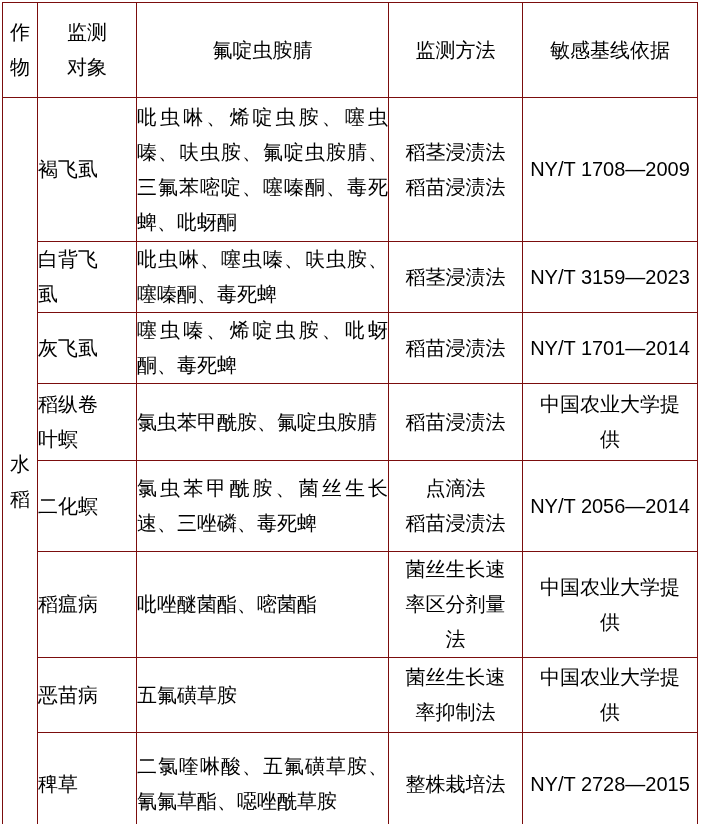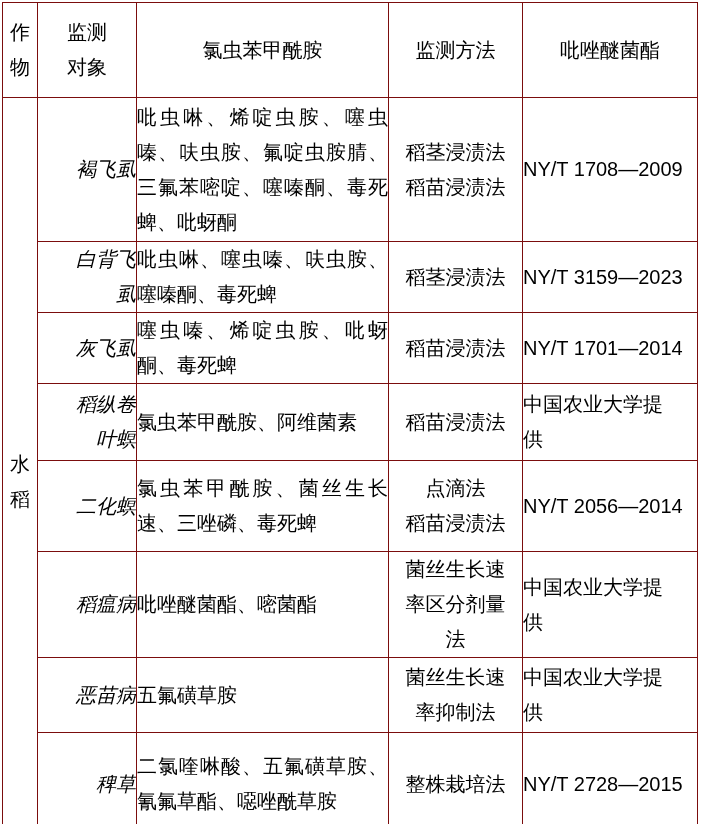--- a/index.html
+++ b/index.html
@@ -33,39 +33,38 @@
   th.hdr {
     text-align: center;
     white-space: pre;
     font-weight: 400;
   }
   td.cell-crop {
     text-align: center;
     white-space: pre;
   }
   td.cell-target {
-    text-align: right;
+    text-align: left;
     padding-left: 11px;
     padding-right: 2px;
     white-space: pre;
-    font-style: italic;
   }
   td.cell-pest {
     text-align: justify;
     text-justify: inter-character;
     padding-left: 6px;
     padding-right: 6px;
   }
   td.cell-method {
     text-align: center;
     padding-left: 8px;
     white-space: pre;
   }
   td.cell-baseline {
-    text-align: left;
+    text-align: center;
     padding-left: 8px;
     white-space: pre;
   }
 </style>
 </head>
 <body>
 
 <table class="monitor-table">
   <colgroup>
     <col style="width:35px">
@@ -74,23 +73,23 @@
     <col style="width:134px">
     <col style="width:175px">
   </colgroup>
 
   <tbody>
       <tr style="height:95px">
     <th class="hdr">作
 物</th>
     <th class="hdr">监测
 对象</th>
-    <th class="hdr">氯虫苯甲酰胺</th>
+    <th class="hdr">氟啶虫胺腈</th>
     <th class="hdr">监测方法</th>
-    <th class="hdr">吡唑醚菌酯</th>
+    <th class="hdr">敏感基线依据</th>
   </tr>
 
   <tr style="height:144px">
     <td class="cell-crop" rowspan="9">水
 稻</td>
     <td class="cell-target">褐飞虱</td>
     <td class="cell-pest">吡虫啉、烯啶虫胺、噻虫嗪、呋虫胺、氟啶虫胺腈、三氟苯嘧啶、噻嗪酮、毒死蜱、吡蚜酮</td>
     <td class="cell-method">稻茎浸渍法
 稻苗浸渍法</td>
     <td class="cell-baseline">NY/T 1708—2009</td>
@@ -107,21 +106,21 @@
   <tr style="height:70px">
     <td class="cell-target">灰飞虱</td>
     <td class="cell-pest">噻虫嗪、烯啶虫胺、吡蚜酮、毒死蜱</td>
     <td class="cell-method">稻苗浸渍法</td>
     <td class="cell-baseline">NY/T 1701—2014</td>
   </tr>
 
   <tr style="height:77px">
     <td class="cell-target">稻纵卷
 叶螟</td>
-    <td class="cell-pest">氯虫苯甲酰胺、阿维菌素</td>
+    <td class="cell-pest">氯虫苯甲酰胺、氟啶虫胺腈</td>
     <td class="cell-method">稻苗浸渍法</td>
     <td class="cell-baseline">中国农业大学提
 供</td>
   </tr>
 
   <tr style="height:91px">
     <td class="cell-target">二化螟</td>
     <td class="cell-pest">氯虫苯甲酰胺、菌丝生长速、三唑磷、毒死蜱</td>
     <td class="cell-method">点滴法
 稻苗浸渍法</td>

